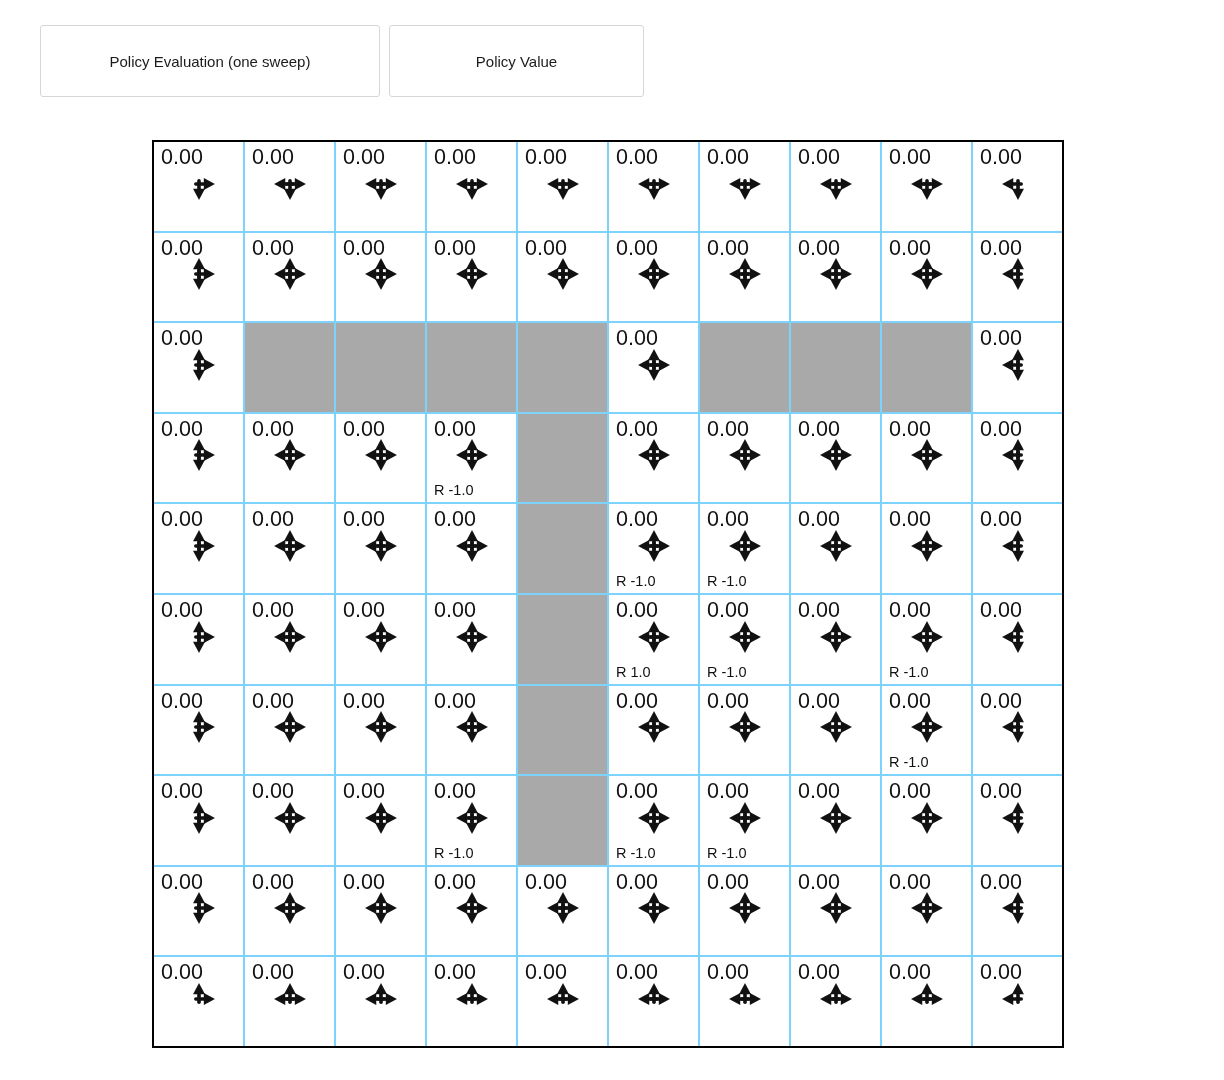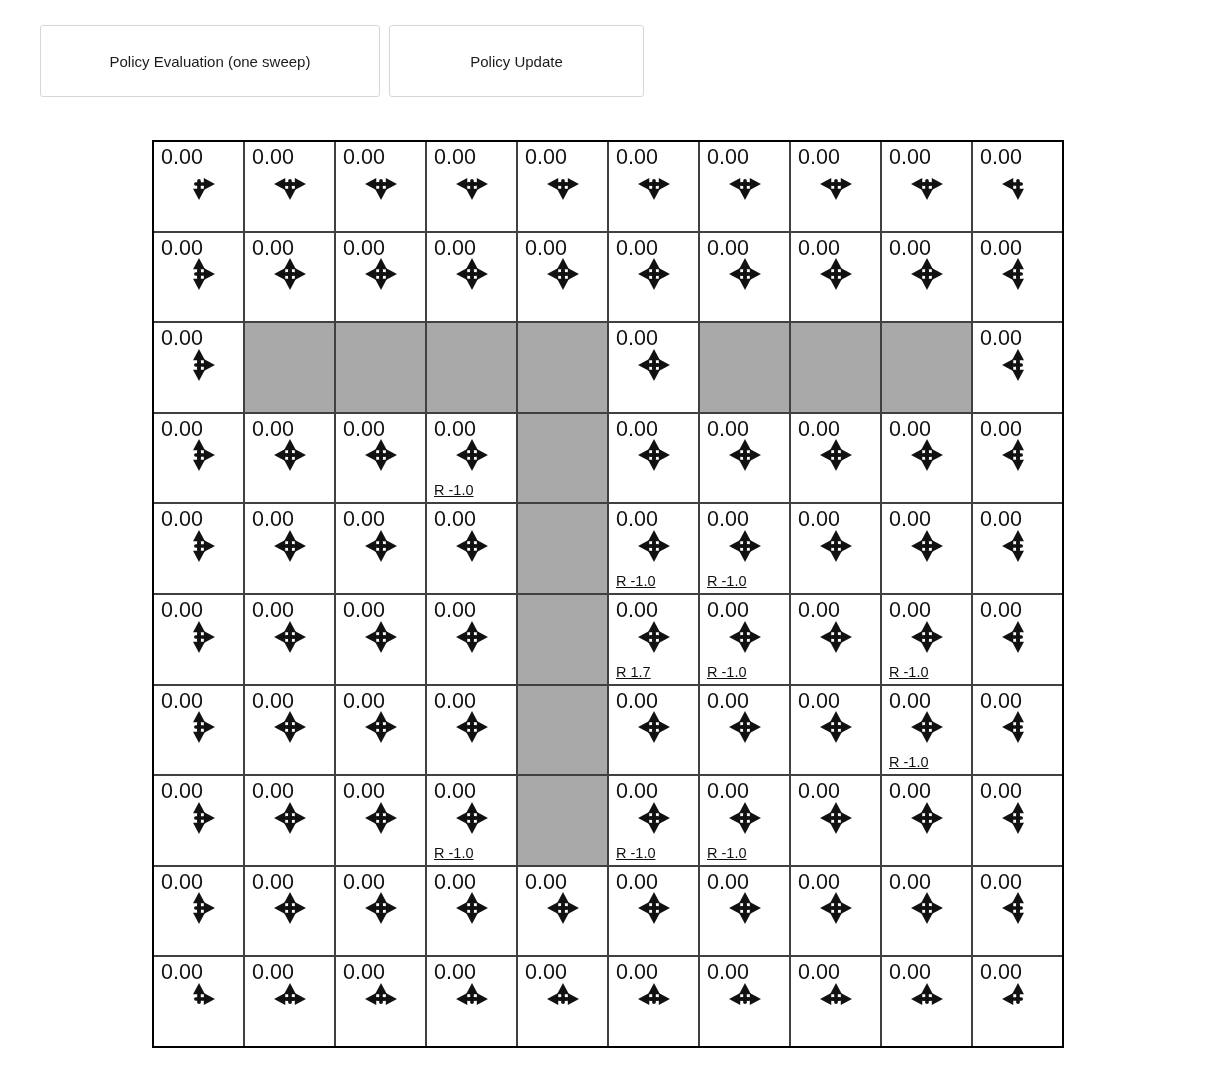--- a/index.html
+++ b/index.html
@@ -3,35 +3,35 @@
 <meta charset="utf-8">
 <style>
   html,body{margin:0;padding:0;background:#ffffff;}
   body{width:1224px;height:1080px;font-family:"Liberation Sans",sans-serif;overflow:hidden;}
   .toolbar{display:flex;gap:9px;padding:25px 52px 0 40px;}
   .btn{height:72px;background:#ffffff;border:1px solid #d6d6d6;border-radius:3px;
        display:flex;align-items:center;justify-content:center;
        font-size:15px;color:#1b1b1b;cursor:pointer;box-sizing:border-box;}
   .btn.wide{width:340px;flex:0 0 340px;}
   .btn.std{width:255px;flex:0 0 255px;}
-  .grid{margin:43px 0 0 152px;width:912px;height:908px;background:#404040;
+  .grid{margin:43px 0 0 152px;width:912px;height:908px;background:#7dd3fc;
         border:2px solid #000;box-sizing:border-box;display:grid;
         grid-template-columns:repeat(10,1fr);grid-template-rows:repeat(10,1fr);gap:2px;}
   .cell{background:#ffffff;position:relative;}
   .cell.wall{background:var(--wall-color,#a9a9a9);}
   .val{position:absolute;top:3px;left:7px;font-size:21.5px;color:#111;}
   .arrows{position:absolute;width:34px;height:34px;left:50%;top:47%;transform:translate(-50%,-50%);}
-  .reward{position:absolute;left:7px;bottom:4px;font-size:14.5px;color:#111;text-decoration:underline;}
+  .reward{position:absolute;left:7px;bottom:4px;font-size:14.5px;color:#111;}
 </style>
 </head>
 <body>
 
 <div class="toolbar">
   <div class="btn wide">Policy Evaluation (one sweep)</div>
-  <div class="btn std">Policy Update</div>
+  <div class="btn std">Policy Value</div>
 </div>
 
 <div class="grid">
     <div class="cell">
       <span class="val">0.00</span>
       <svg viewBox="-16 -16 32 32" class="arrows">
         <g transform="rotate(90)">
           <line x1="0" y1="3" x2="0" y2="-7" stroke="#111111" stroke-width="3.4" stroke-linecap="round"></line>
           <polygon points="0,-15 -5.6,-4.5 5.6,-4.5" fill="#111111"></polygon>
         </g>
@@ -915,21 +915,21 @@
         </g>
         <g transform="rotate(270)">
           <line x1="0" y1="3" x2="0" y2="-7" stroke="#111111" stroke-width="3.4" stroke-linecap="round"></line>
           <polygon points="0,-15 -5.6,-4.5 5.6,-4.5" fill="#111111"></polygon>
         </g>
         <g transform="rotate(90)">
           <line x1="0" y1="3" x2="0" y2="-7" stroke="#111111" stroke-width="3.4" stroke-linecap="round"></line>
           <polygon points="0,-15 -5.6,-4.5 5.6,-4.5" fill="#111111"></polygon>
         </g>
       </svg>
-      <span class="reward">R 1.7</span>
+      <span class="reward">R 1.0</span>
     </div>
     <div class="cell">
       <span class="val">0.00</span>
       <svg viewBox="-16 -16 32 32" class="arrows">
         <g transform="rotate(0)">
           <line x1="0" y1="3" x2="0" y2="-7" stroke="#111111" stroke-width="3.4" stroke-linecap="round"></line>
           <polygon points="0,-15 -5.6,-4.5 5.6,-4.5" fill="#111111"></polygon>
         </g>
         <g transform="rotate(180)">
           <line x1="0" y1="3" x2="0" y2="-7" stroke="#111111" stroke-width="3.4" stroke-linecap="round"></line>

